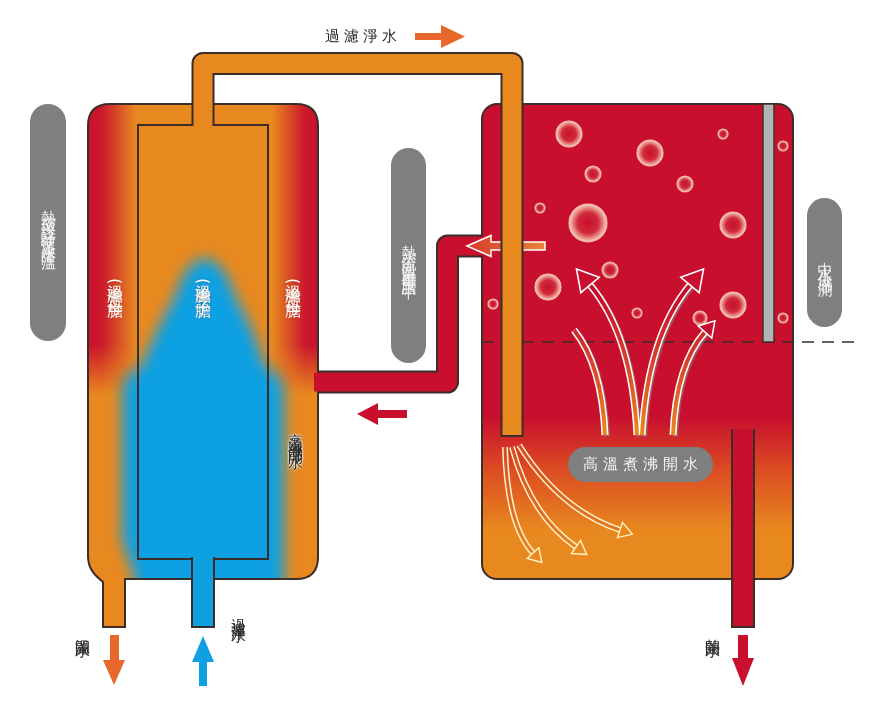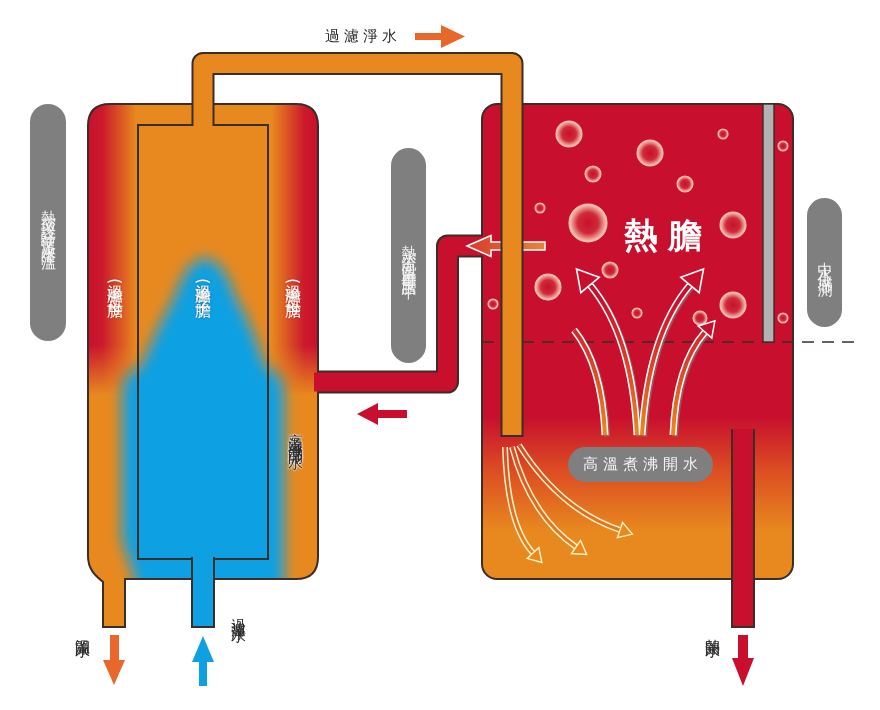--- a/index.html
+++ b/index.html
@@ -233,15 +233,14 @@
 
 <div id="lbl-outer-left" class="vt tank-label">溫膽(母膽)</div>
 <div id="lbl-inner" class="vt tank-label">溫膽(子膽)</div>
 <div id="lbl-outer-right" class="vt tank-label">溫膽(母膽)</div>
 
 <div id="lbl-boiling" class="vt dark-label">高溫煮沸開水</div>
 <div id="lbl-warm-out" class="vt dark-label">溫開水</div>
 <div id="lbl-filtered" class="vt dark-label">過濾淨水</div>
 <div id="lbl-hot-out" class="vt dark-label">熱開水</div>
 
-<div id="lbl-hot-tank">熱膽</div>
 
 </div>
 
 </body></html>

